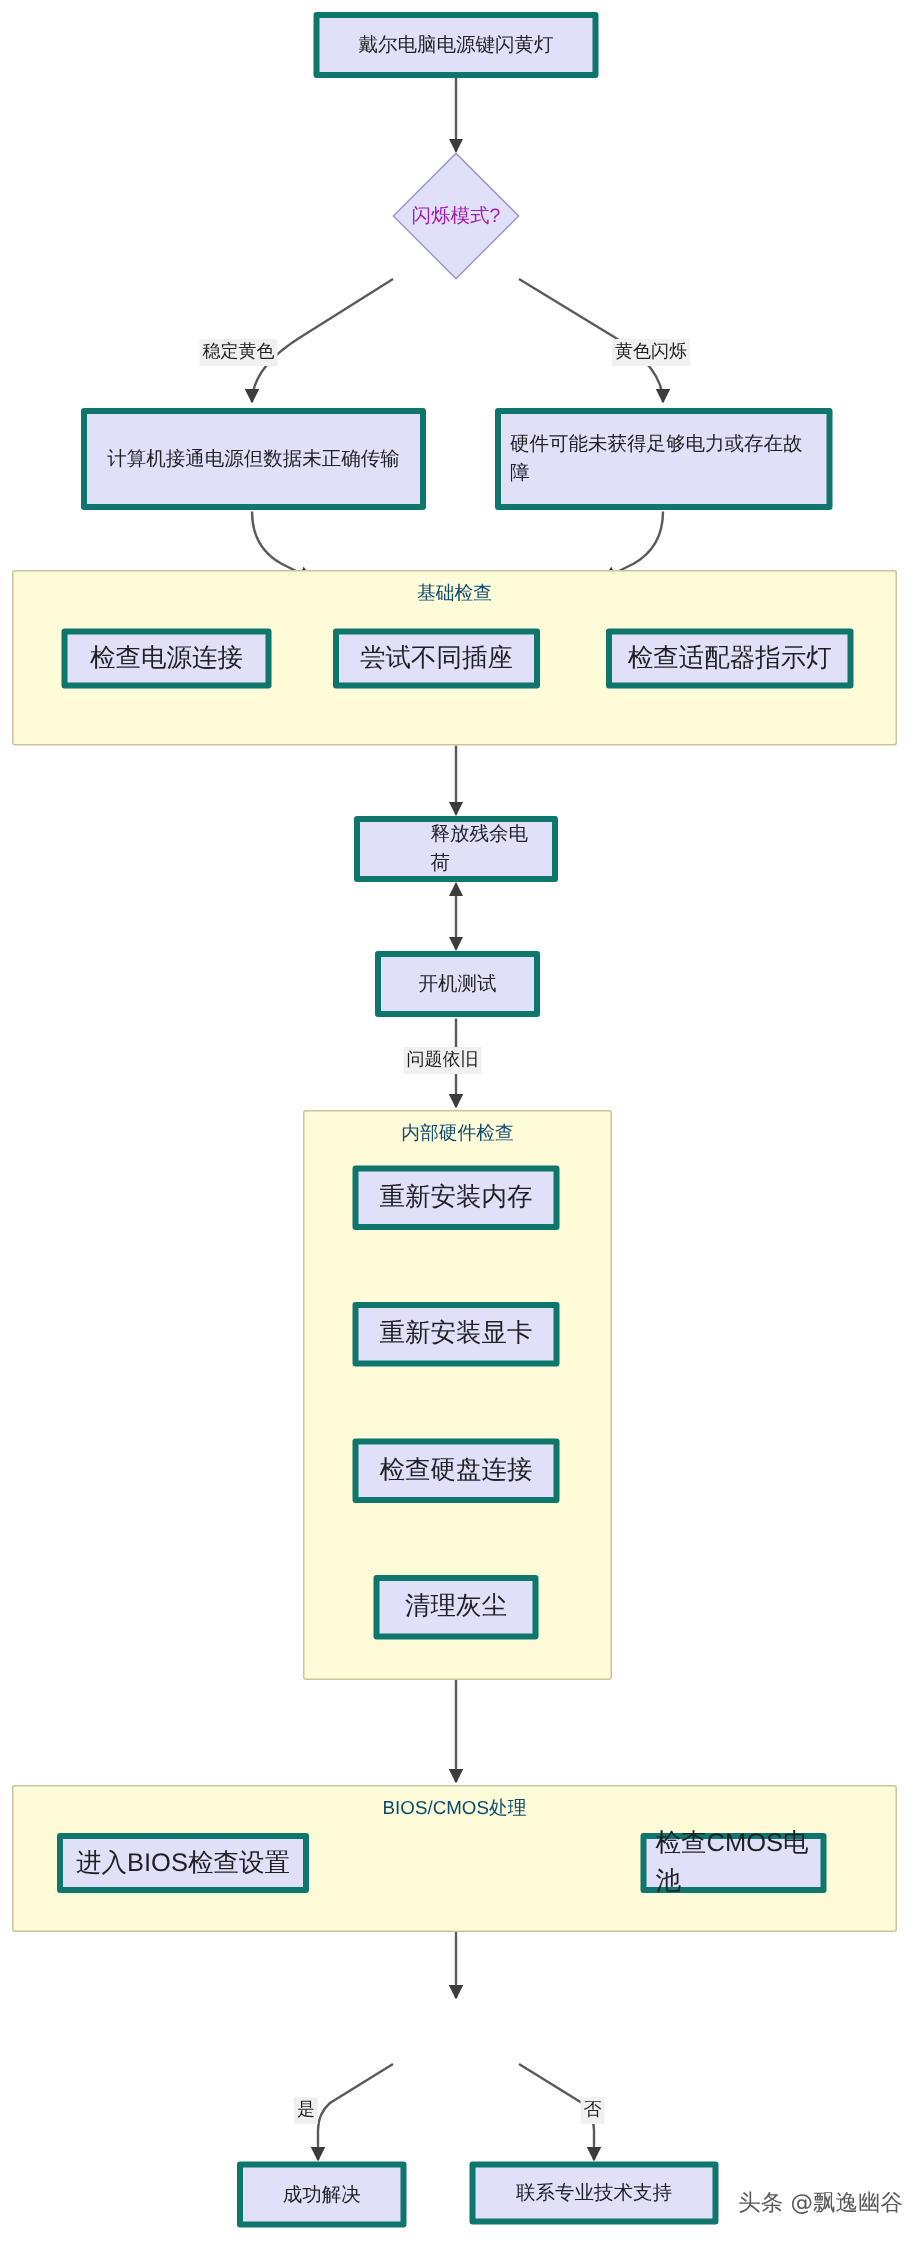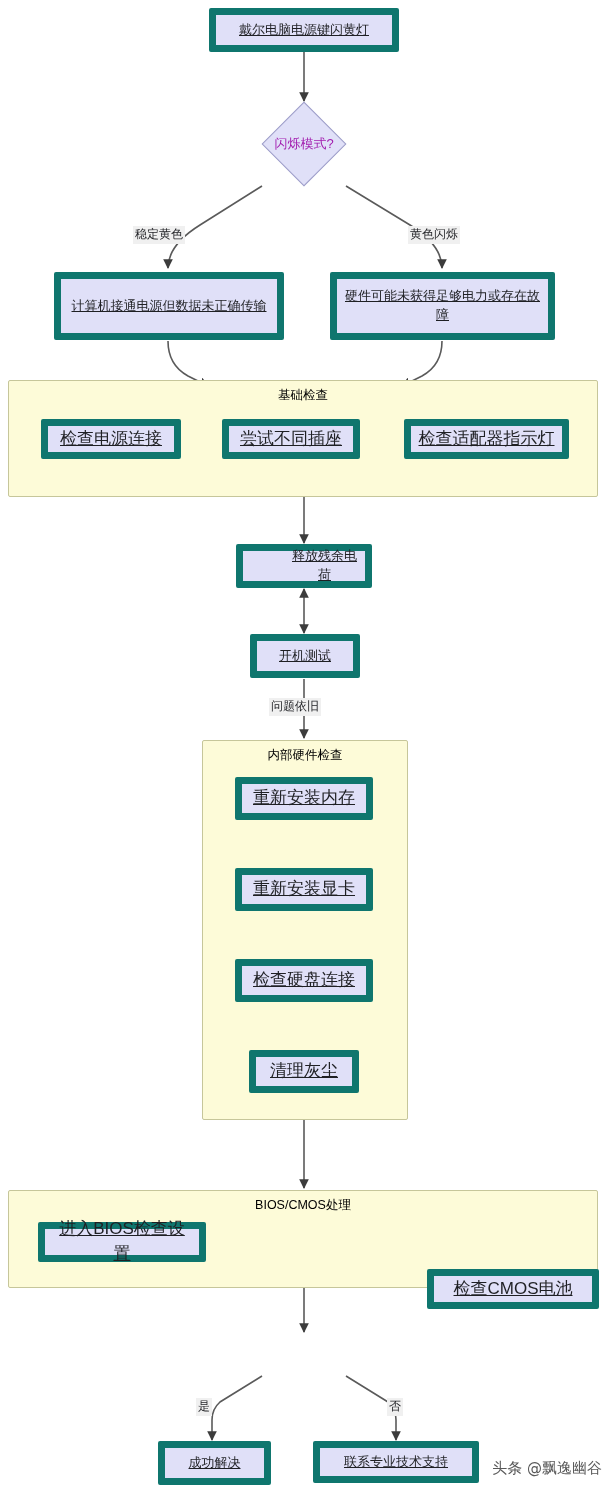--- a/index.html
+++ b/index.html
@@ -24,32 +24,30 @@
     width: 608px;
     height: 1494px;
     pointer-events: none;
   }
 
   
   .node {
     position: absolute;
     box-sizing: border-box;
     background: #e0e0f8;
-    border: 7px solid #0f766e;
+    border: 4px solid #0f766e;
     border-radius: 2px;
     display: flex;
     align-items: center;
     justify-content: center;
-    text-align: center;
     color: #1f2024;
     font-size: 13px;
     line-height: 1.45;
     padding: 4px 6px;
     z-index: 3;
-    text-decoration: underline;
   }
   .node.small { font-size: 17px; }
 
   
   .diamond-wrap {
     position: absolute;
     z-index: 3;
   }
   .diamond-shape {
     position: absolute;
@@ -81,21 +79,21 @@
     border-radius: 2px;
     z-index: 1;
   }
   .cluster-title {
     position: absolute;
     top: 6px;
     left: 0;
     width: 100%;
     text-align: center;
     font-size: 12.5px;
-    color: #000000;
+    color: #0c4a6e;
   }
 
   
   .edge-label {
     position: absolute;
     background: #f0f0f0;
     color: #1f2024;
     font-size: 12px;
     line-height: 1.3;
     padding: 1px 2px;
@@ -217,21 +215,21 @@
   <div class="node small" style="left:249px; top:1050px; width:110px; height:43px;">
     <span>清理灰尘</span>
   </div>
 
   <div class="cluster" style="left:8px; top:1190px; width:590px; height:98px;">
     <div class="cluster-title">BIOS/CMOS处理</div>
   </div>
   <div class="node small" style="left:38px; top:1222px; width:168px; height:40px;">
     <span>进入BIOS检查设置</span>
   </div>
-  <div class="node small" style="left:427px; top:1222px; width:172px; height:40px;margin-top:47px;">
+  <div class="node small" style="left:427px; top:1222px; width:124px; height:40px;">
     <span>检查CMOS电池</span>
   </div>
 
 
   <div class="edge-label" style="left:196px; top:1398px;">是</div>
 
   <div class="edge-label" style="left:387px; top:1398px;">否</div>
 
   <div class="node" style="left:158px; top:1441px; width:113px; height:44px;">
     <span>成功解决</span>

